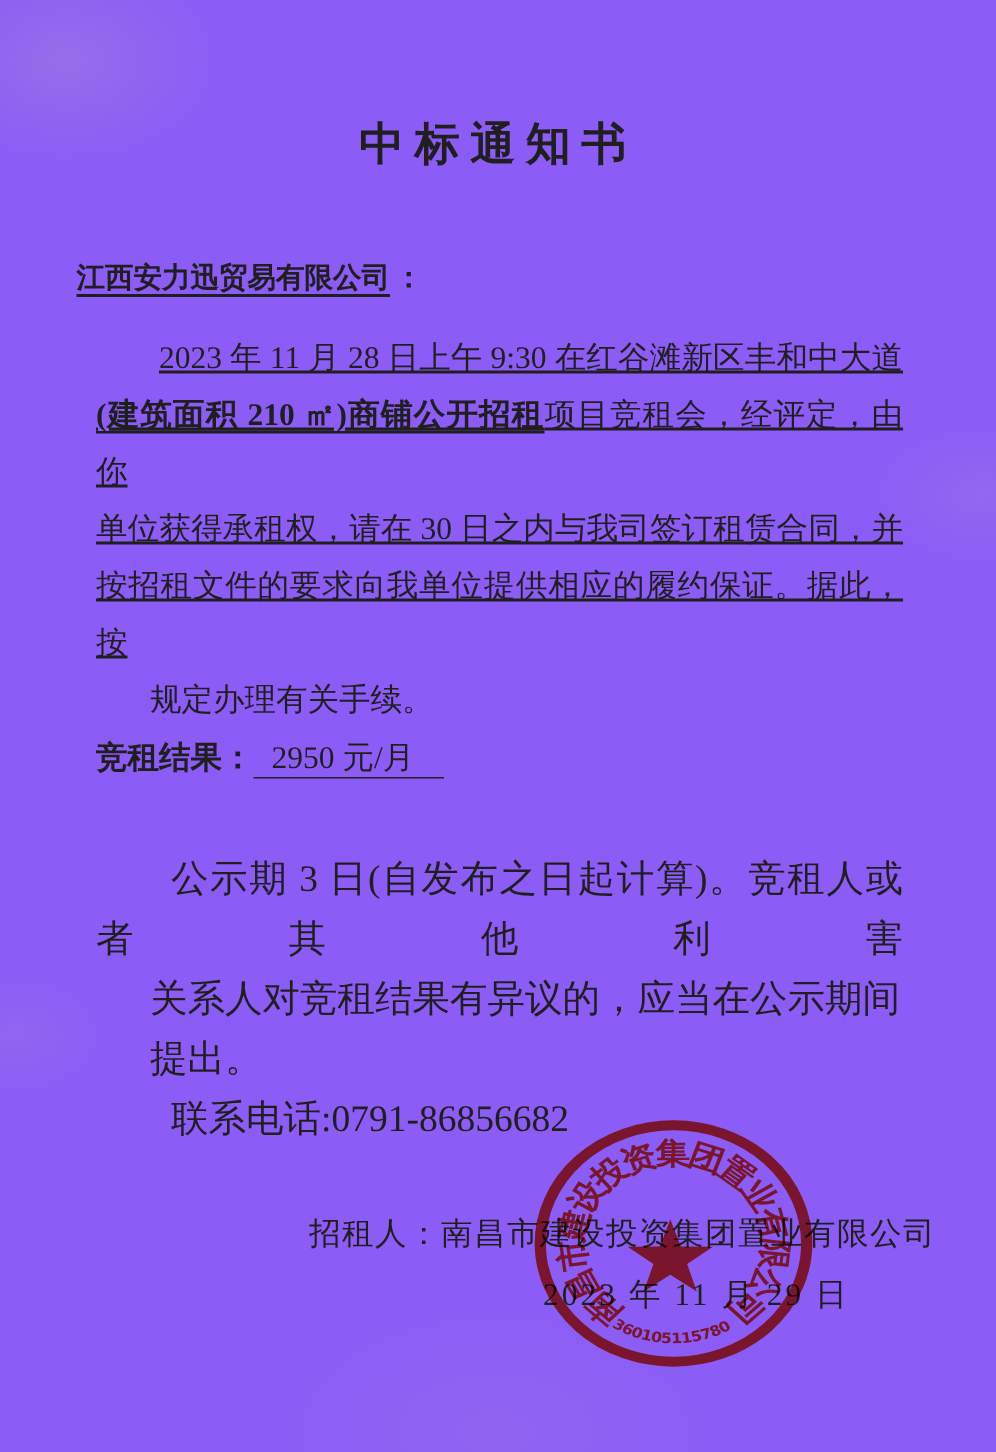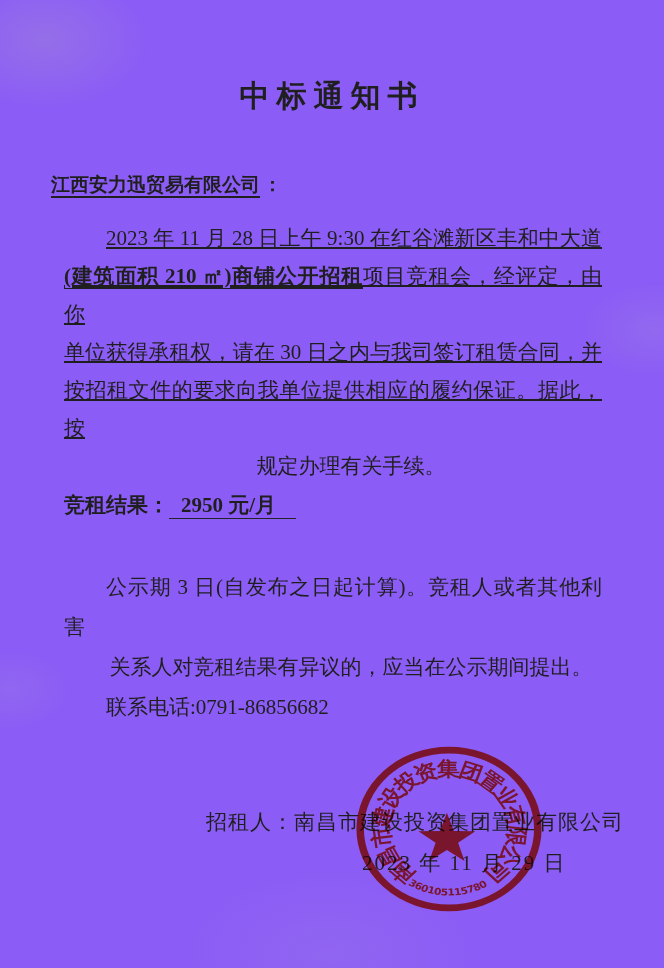--- a/index.html
+++ b/index.html
@@ -27,35 +27,35 @@
   .addressee .name{
     text-decoration:underline; text-underline-offset:5px; text-decoration-thickness:1.5px;
     padding-right:3px;
   }
   .body{
     position:absolute; top:219px; left:64px; width:538px;
     font-size:21px; line-height:38px;
   }
   .jline{ text-align:justify; text-align-last:justify;text-decoration:underline; }
   .jline.first{ text-indent:2em; }
-  .lline{ text-align:center;margin-left:36px; }
+  .lline{ text-align:left;margin-left:36px; }
   .em{
     font-weight:700; text-decoration:underline;
     text-underline-offset:4px; text-decoration-thickness:1.6px;
   }
   .result{ position:absolute; top:491px; left:64px; font-size:21px; }
   .result .label{ font-weight:700;text-align:center; }
   .result .value{
-    font-weight:700; border-bottom:1.6px solid #232323;
+    font-weight:400; border-bottom:1.6px solid #232323;
     padding:0 20px 1px 12px;
     margin-top:44px;
   }
   .notice{
     position:absolute; top:567px; left:64px; width:538px;
-    font-size:21px; line-height:40px;
+    font-size:25px; line-height:40px;
   }
   .notice .n1{ text-indent:2em; text-align:justify; text-align-last:justify; }
   .notice .ind{ text-indent:2em; }
   .sig-lessor{ position:absolute; top:808px; left:206px; font-size:21px; letter-spacing:1px; }
   .sig-date{ position:absolute; top:849px; left:362px; font-size:21px; letter-spacing:2px; }
   .stamp{
     position:absolute; left:344px; top:724px;
     opacity:.90; mix-blend-mode:multiply;
     transform:scale(1.07,.95);
   }

